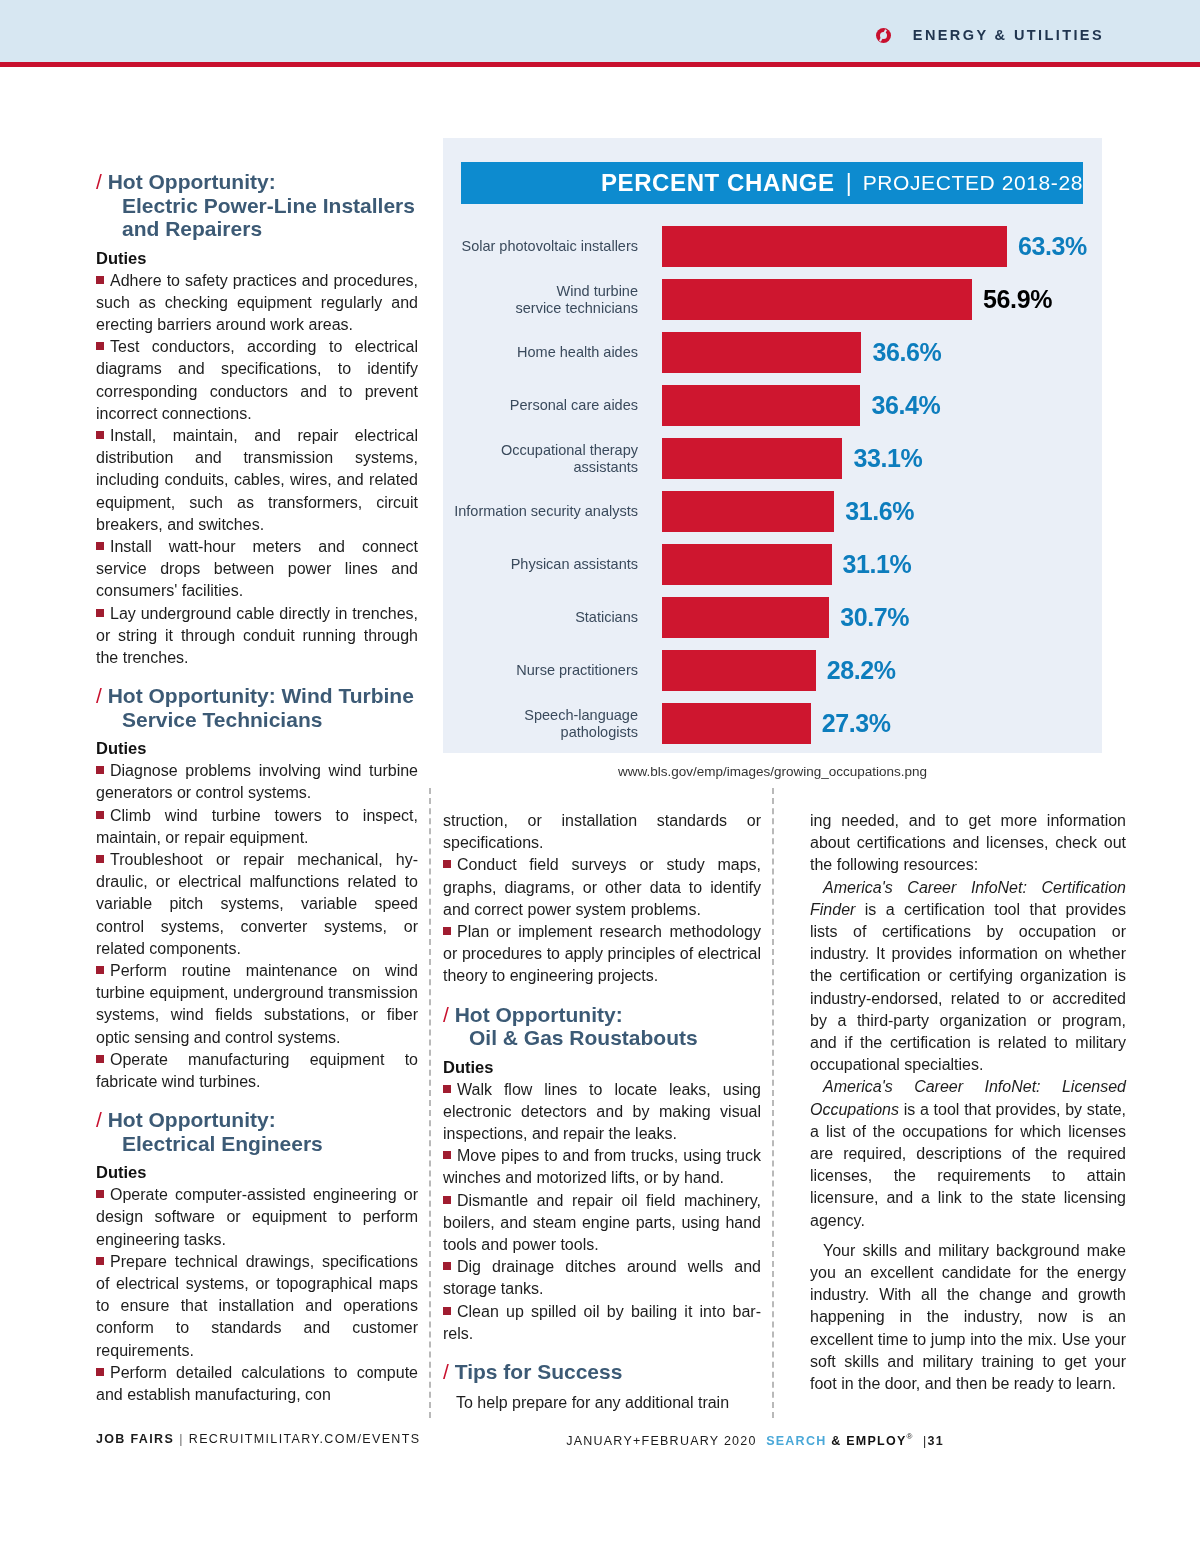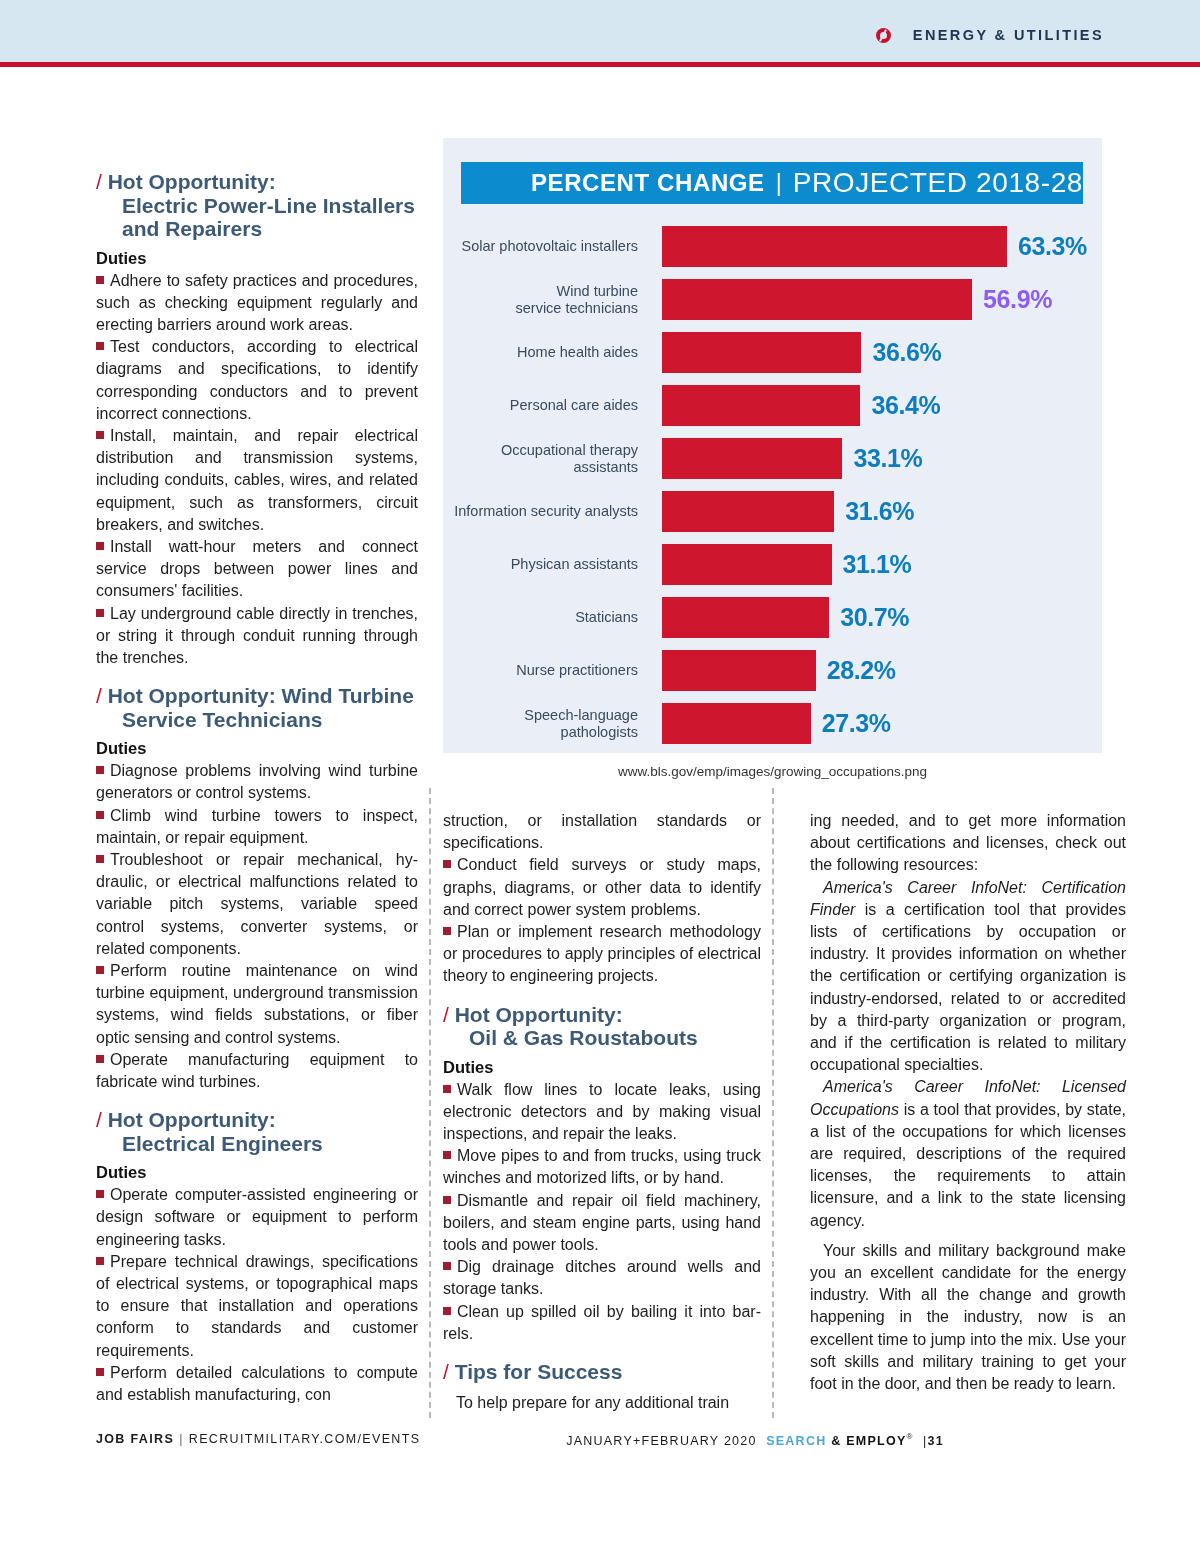--- a/index.html
+++ b/index.html
@@ -110,21 +110,21 @@
     display:flex;align-items:center;justify-content:flex-end;
     white-space:nowrap;
   }
   .chart-head .ct1{
     color:#ffffff;font-size:24px;font-weight:bold;letter-spacing:0.6px;
   }
   .chart-head .ctbar{
     color:#ffffff;font-size:23px;margin:0 11px;font-weight:300;
   }
   .chart-head .ct2{
-    color:#ffffff;font-size:28px;font-weight:normal;letter-spacing:0.6px;
+    color:#ffffff;font-size:21px;font-weight:normal;letter-spacing:0.6px;
   }
 
   .bars{
     position:absolute;left:0;top:82px;width:659px;
   }
   .row{
     position:relative;height:53px;margin-bottom:0;
     display:flex;align-items:center;
   }
   .row .cat{
@@ -196,21 +196,21 @@
           <div class="cat">Solar photovoltaic installers</div>
           <div class="barwrap">
             <div class="bar" style="width: 345px; background: rgb(206, 22, 47);"></div>
             <div class="val" style="color: rgb(13, 125, 189);">63.3%</div>
           </div>
         </div>
         <div class="row">
           <div class="cat">Wind turbine<br>service technicians</div>
           <div class="barwrap">
             <div class="bar" style="width: 310.118px; background: rgb(206, 22, 47);"></div>
-            <div class="val" style="color: #8b5cf6; text-align: right;">56.9%</div>
+            <div class="val" style="color: #000000; text-align: right;">56.9%</div>
           </div>
         </div>
         <div class="row">
           <div class="cat">Home health aides</div>
           <div class="barwrap">
             <div class="bar" style="width: 199.479px; background: rgb(206, 22, 47);"></div>
             <div class="val" style="color: rgb(13, 125, 189);">36.6%</div>
           </div>
         </div>
         <div class="row">

